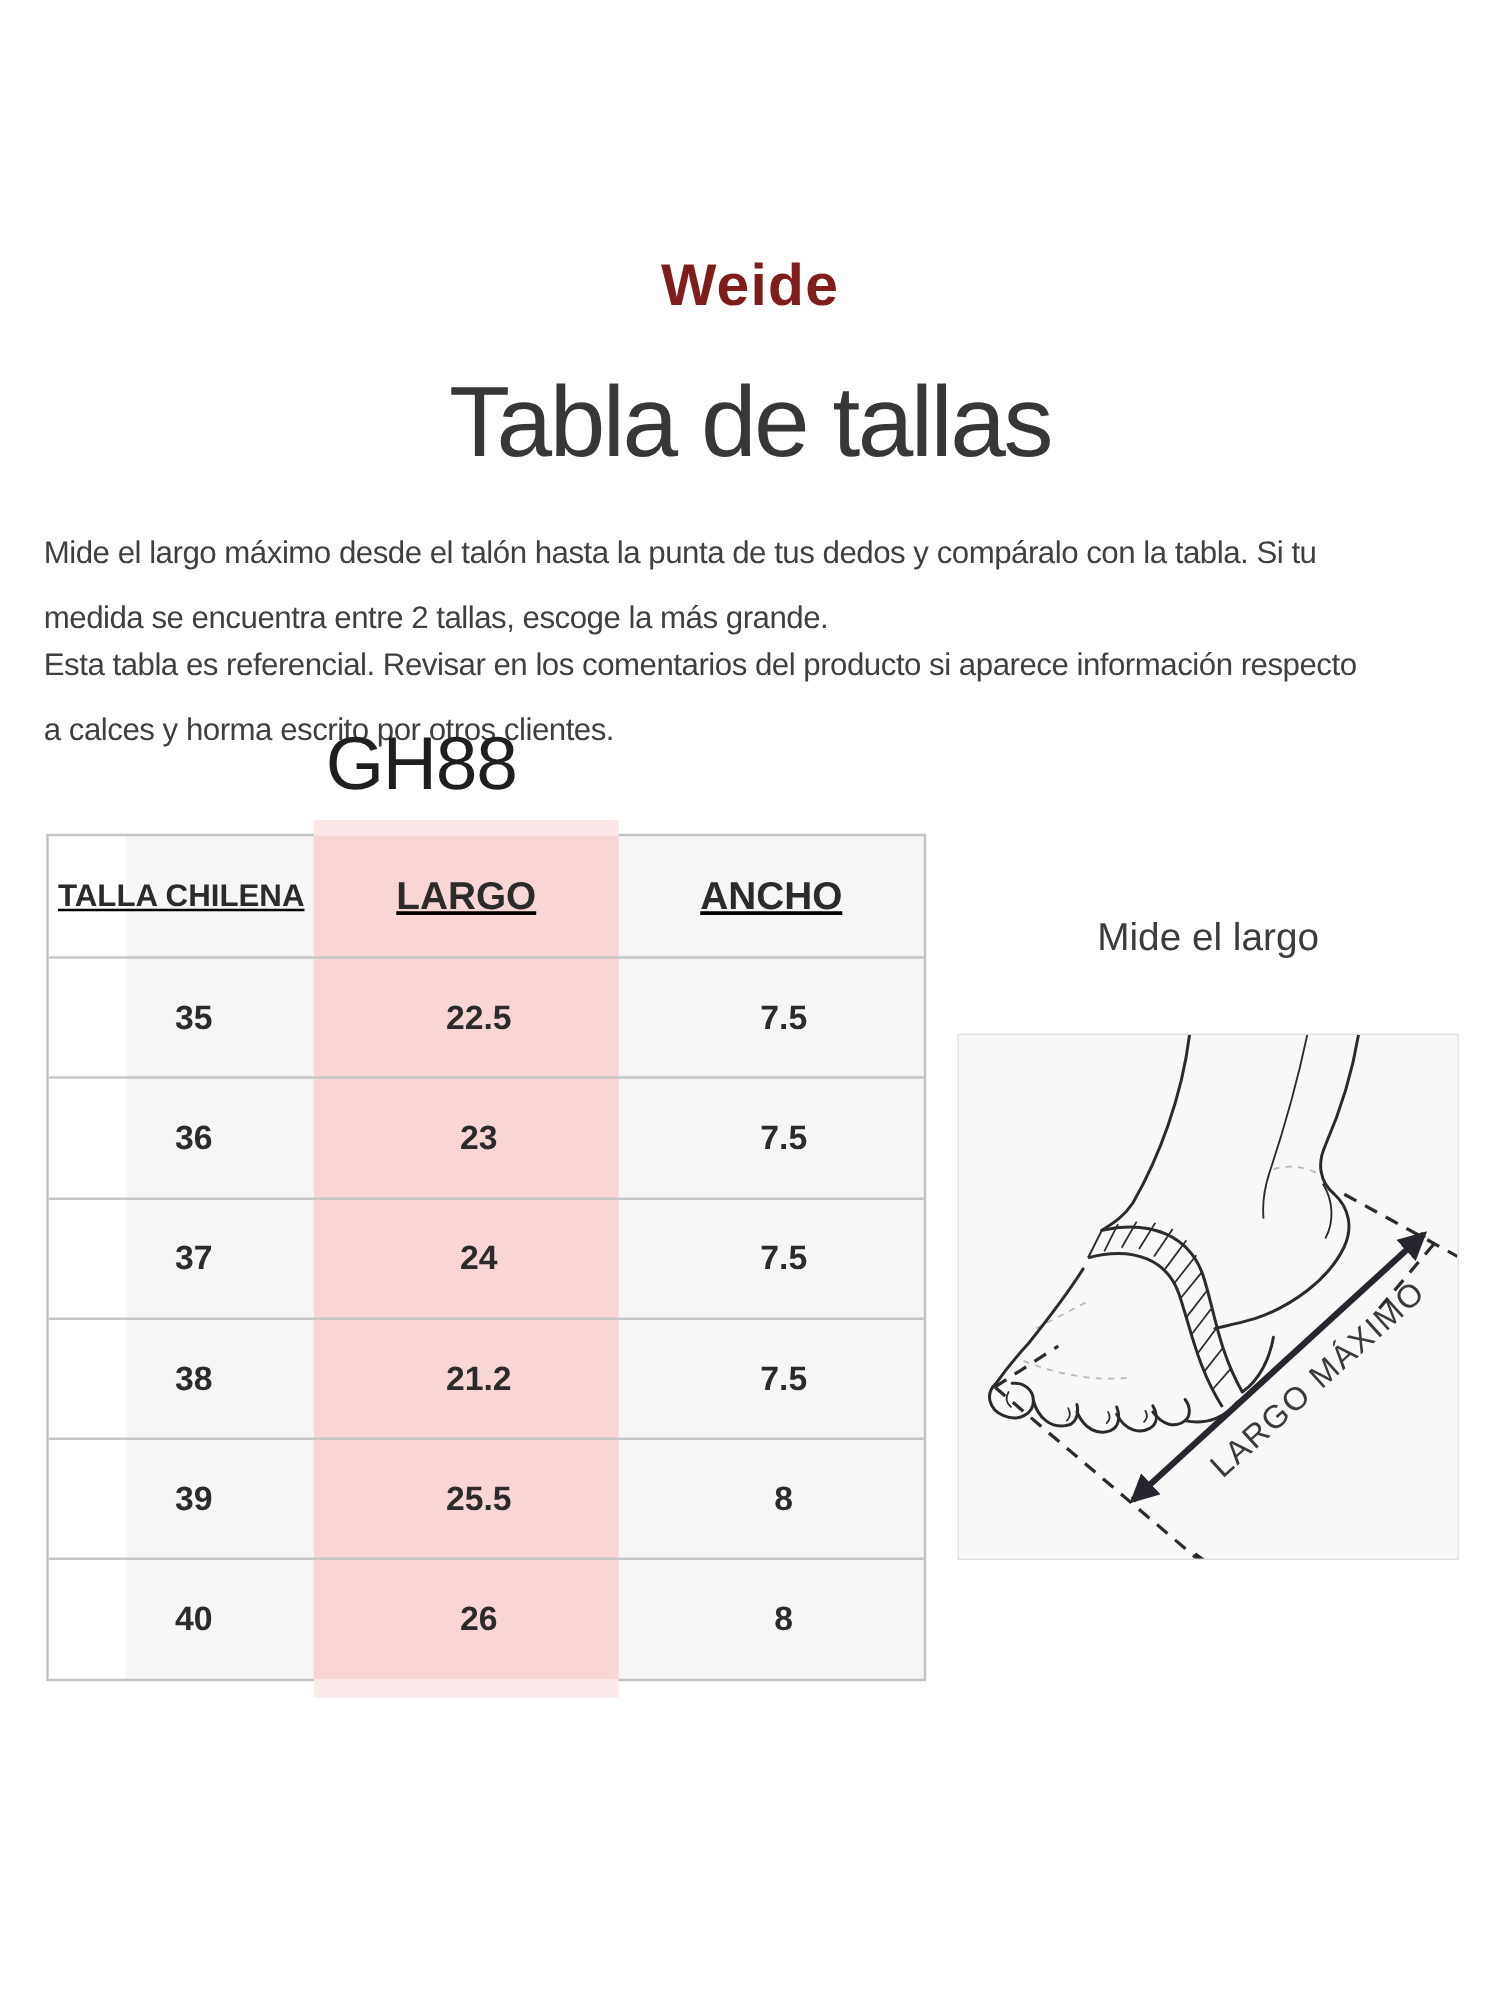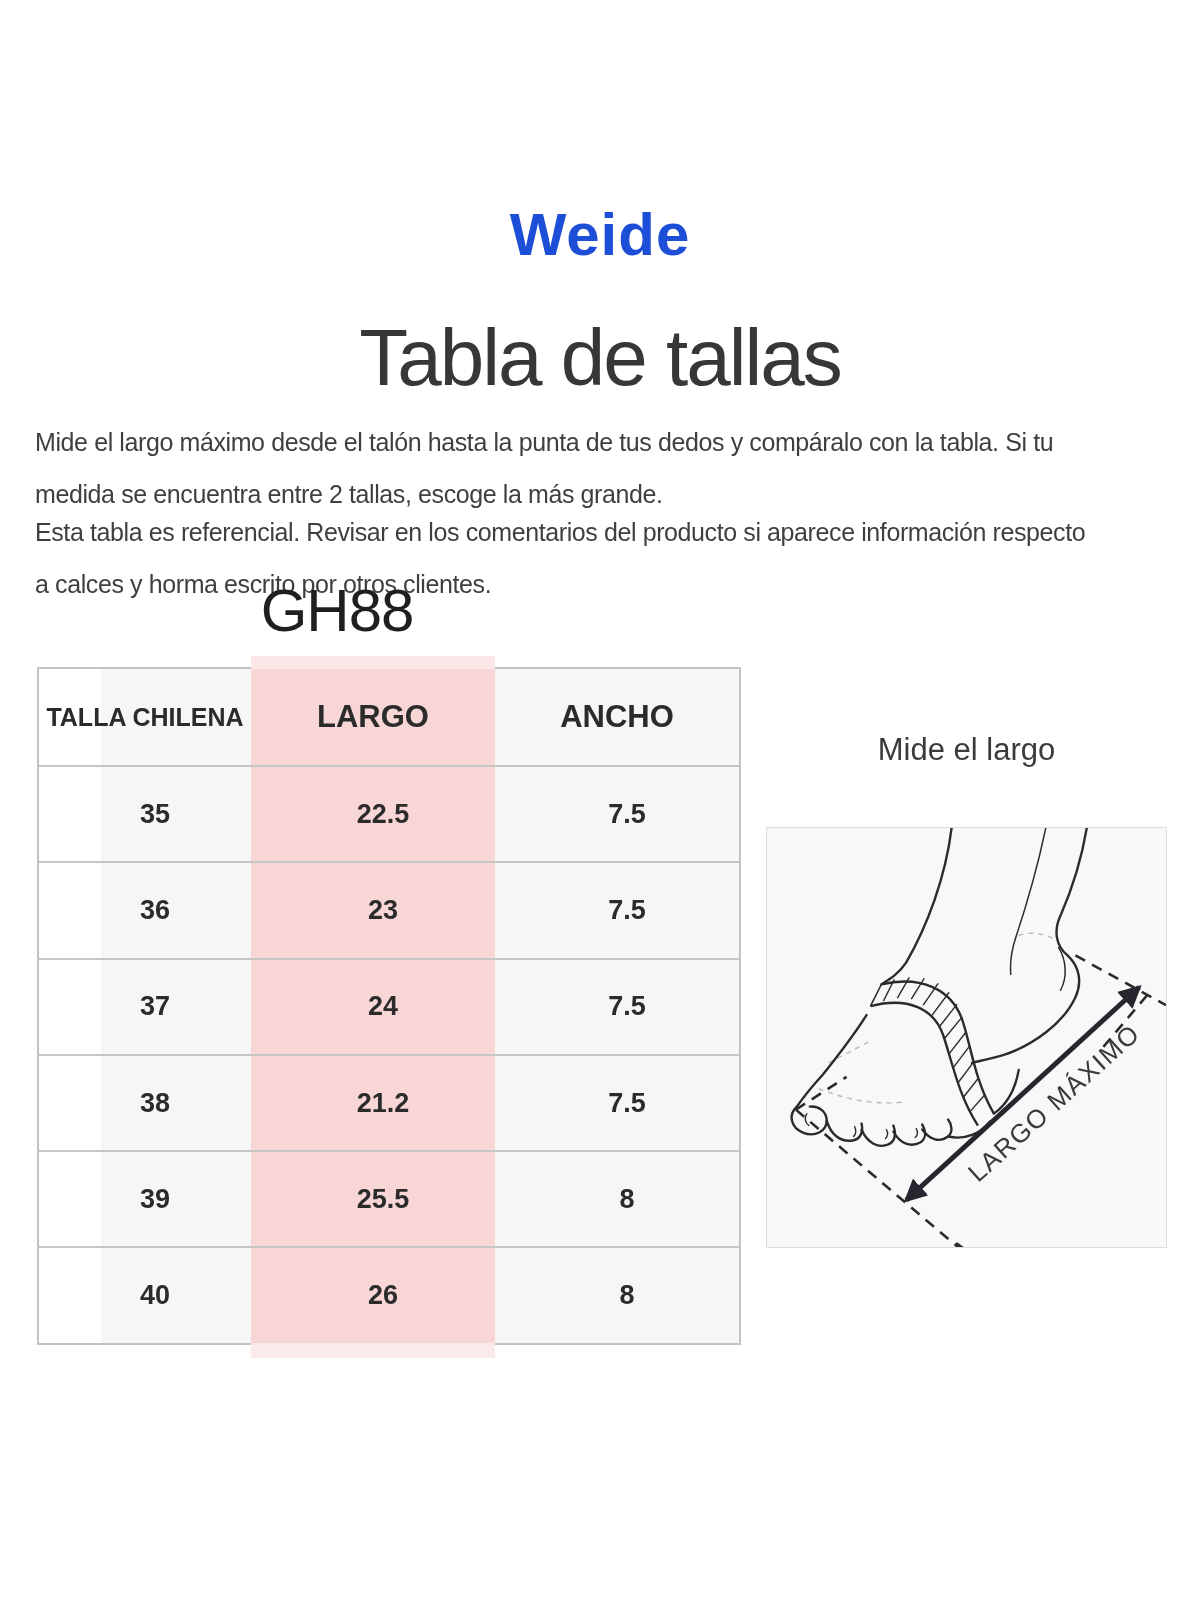--- a/index.html
+++ b/index.html
@@ -1,42 +1,42 @@
 <!DOCTYPE html>
 <html><head>
 <meta charset="utf-8">
 <style>
   * { margin:0; padding:0; box-sizing:border-box; }
   html,body { background:#ffffff; }
   body { font-family:"Liberation Sans", sans-serif; }
   .page { position:relative; width:1200px; height:1600px; background:#fff; overflow:hidden; margin:0 auto; }
 
   .logo { position:absolute; top:200px; left:0; width:100%; text-align:center;
-          font-size:60px; font-weight:bold; letter-spacing:1px; color:#1d4ed8; }
-  .title { position:absolute; top:312px; left:0; width:100%; text-align:center;
+          font-size:47px; font-weight:bold; letter-spacing:1px; color:#7f1d1d; }
+  .title { position:absolute; top:292px; left:0; width:100%; text-align:center;
            font-size:80px; font-weight:400; letter-spacing:-2px; color:#373737; }
 
   .para { position:absolute; left:35px; width:1150px; font-size:25px; line-height:52px;
           letter-spacing:-0.4px; color:#3f3f3f; white-space:pre-line; }
   .para1 { top:416px; }
   .para2 { top:506px; }
 
   .model { position:absolute; top:576px; left:37px; width:600px; text-align:center;
            font-size:60px; font-weight:normal; color:#1f1f1f; letter-spacing:-1px; }
 
   
   .size-table { position:absolute; top:667px; left:37px; width:704px; height:678px;
                 border:2px solid #c3c3c3;
                 background:linear-gradient(90deg,#ffffff 0 62px,#f6f6f6 62px); }
   .pink-overlay { position:absolute; left:212px; top:-13px; width:244px; height:calc(100% + 28px);
                   background:linear-gradient(180deg, #fbe7e7 0 13px, #f8d6d6 13px calc(100% - 15px), #fbeaea calc(100% - 15px));
                   z-index:1; }
   .thead, .trow { position:relative; z-index:2; display:grid;
                   grid-template-columns:212px 244px 244px; }
-  .thead { height:96px; }
+  .thead { height:96px;text-decoration:underline; }
   .trow  { height:96.3px; border-top:2px solid #c6c6c6; }
   .cell { display:flex; align-items:center; justify-content:center;
           font-weight:bold; color:#2b2b2b; }
   .hcell { font-size:31px; letter-spacing:0; }
   .hcell.first { font-size:25px; }
   .vcell { font-size:27px;margin-left:20px; }
 
   
   .measure-caption { position:absolute; top:732px; left:766px; width:401px; text-align:center;
                      font-size:31px; color:#3b3b3b; }

